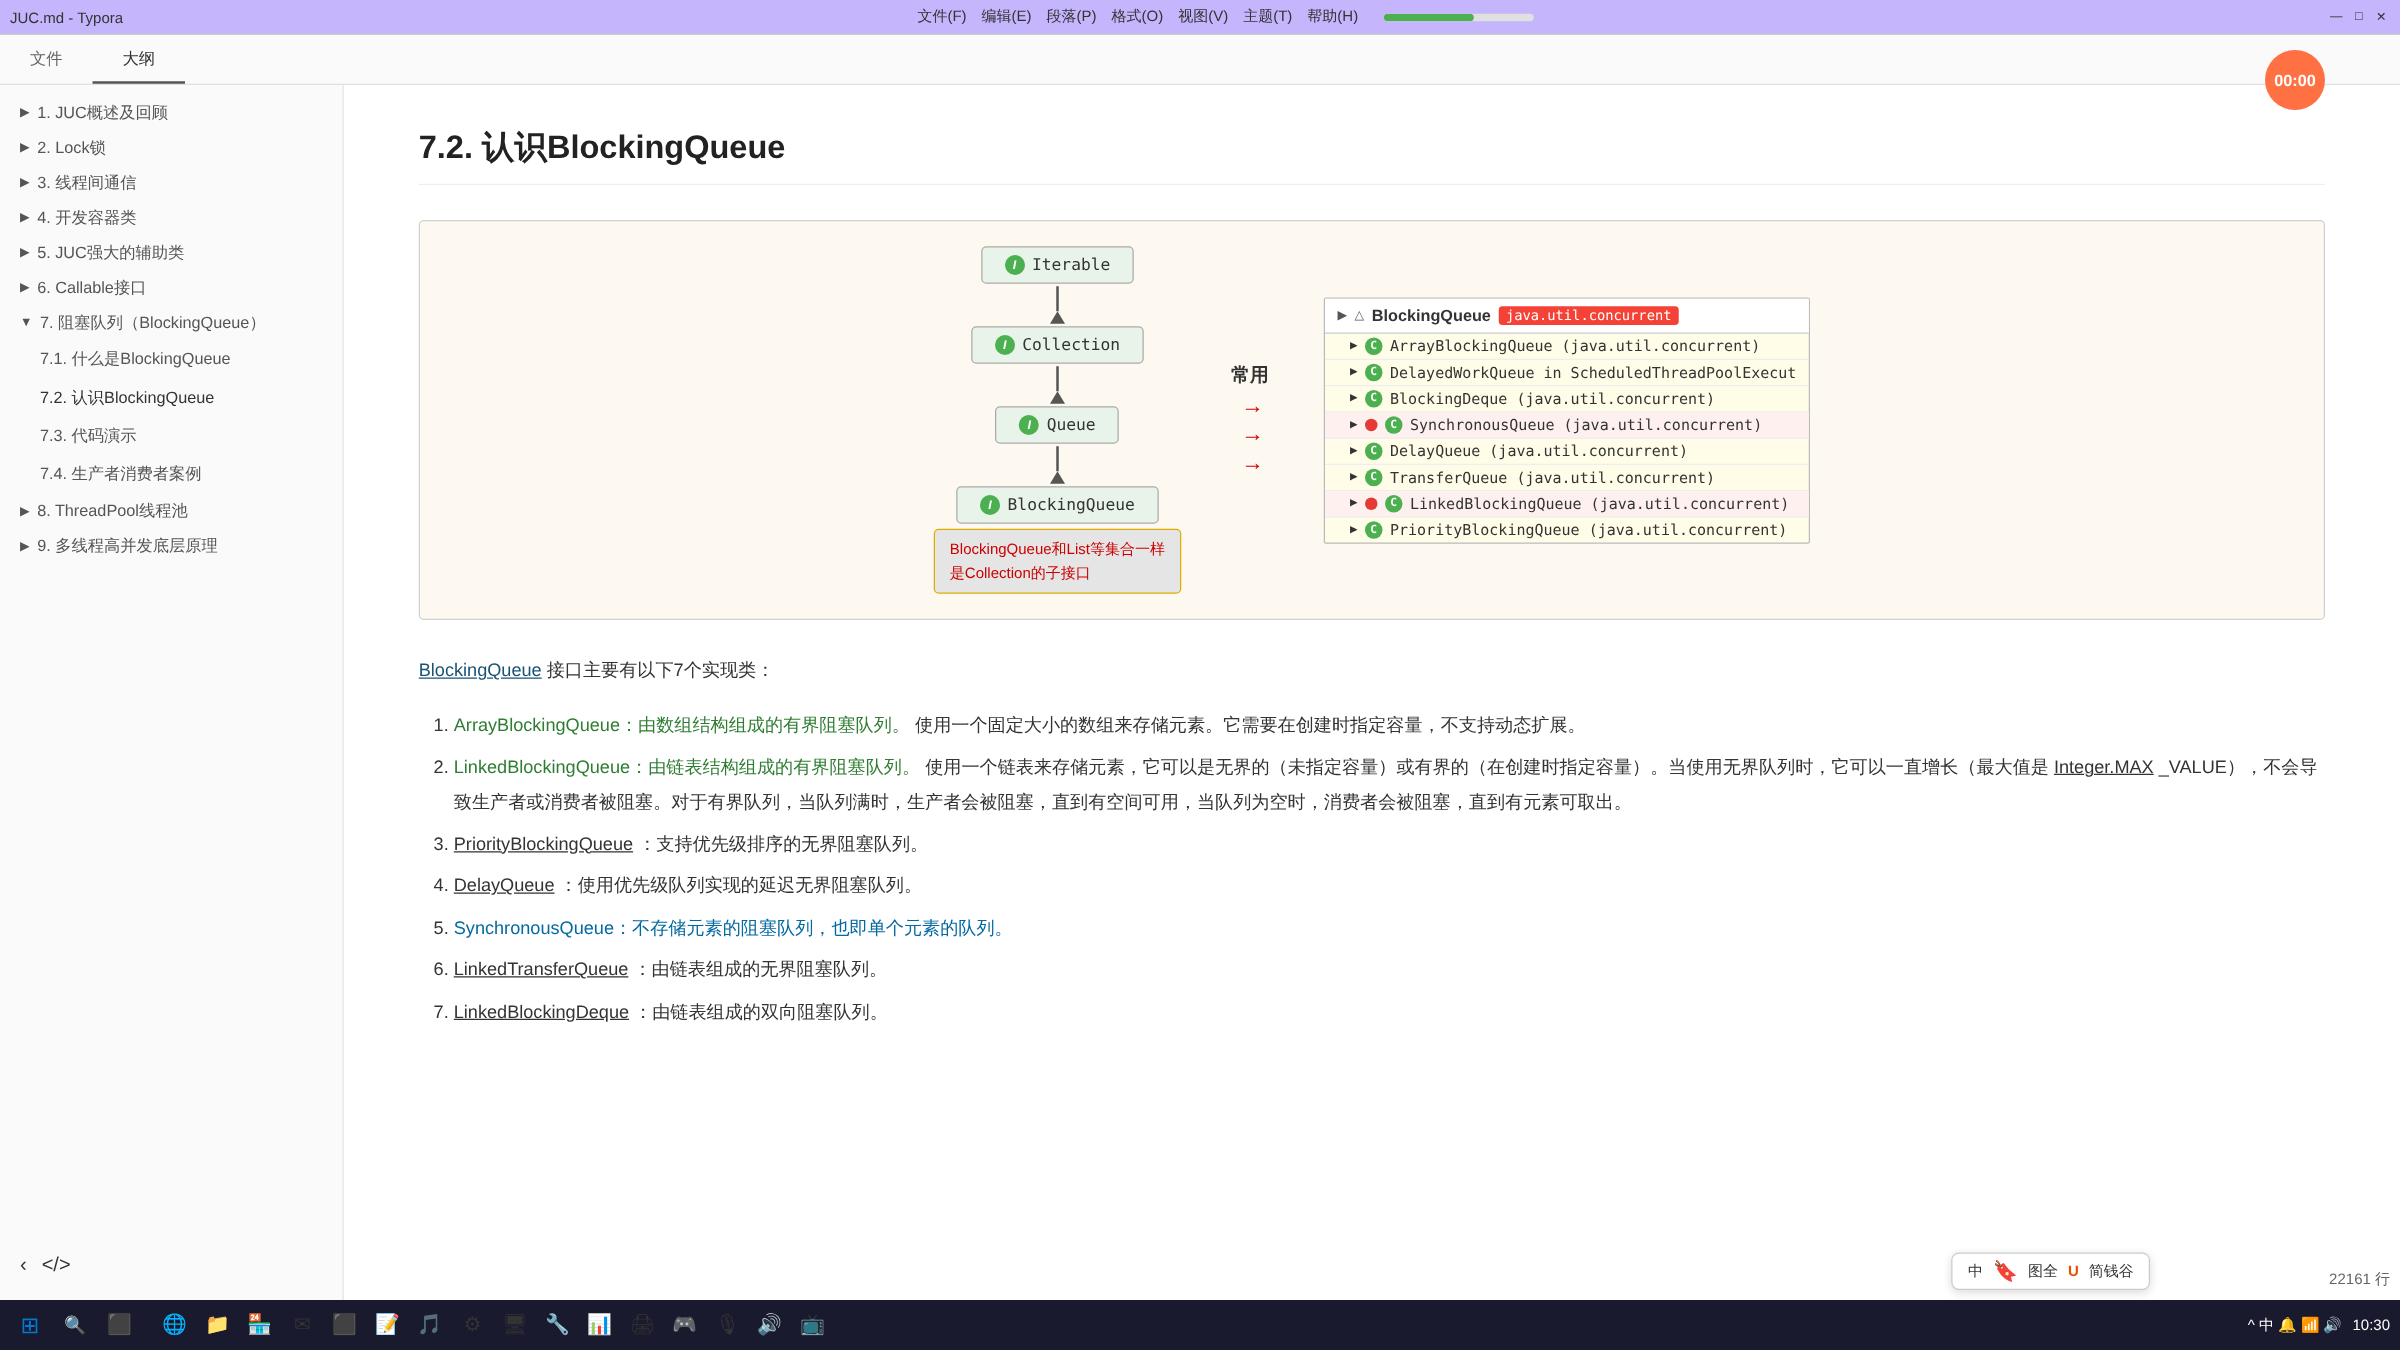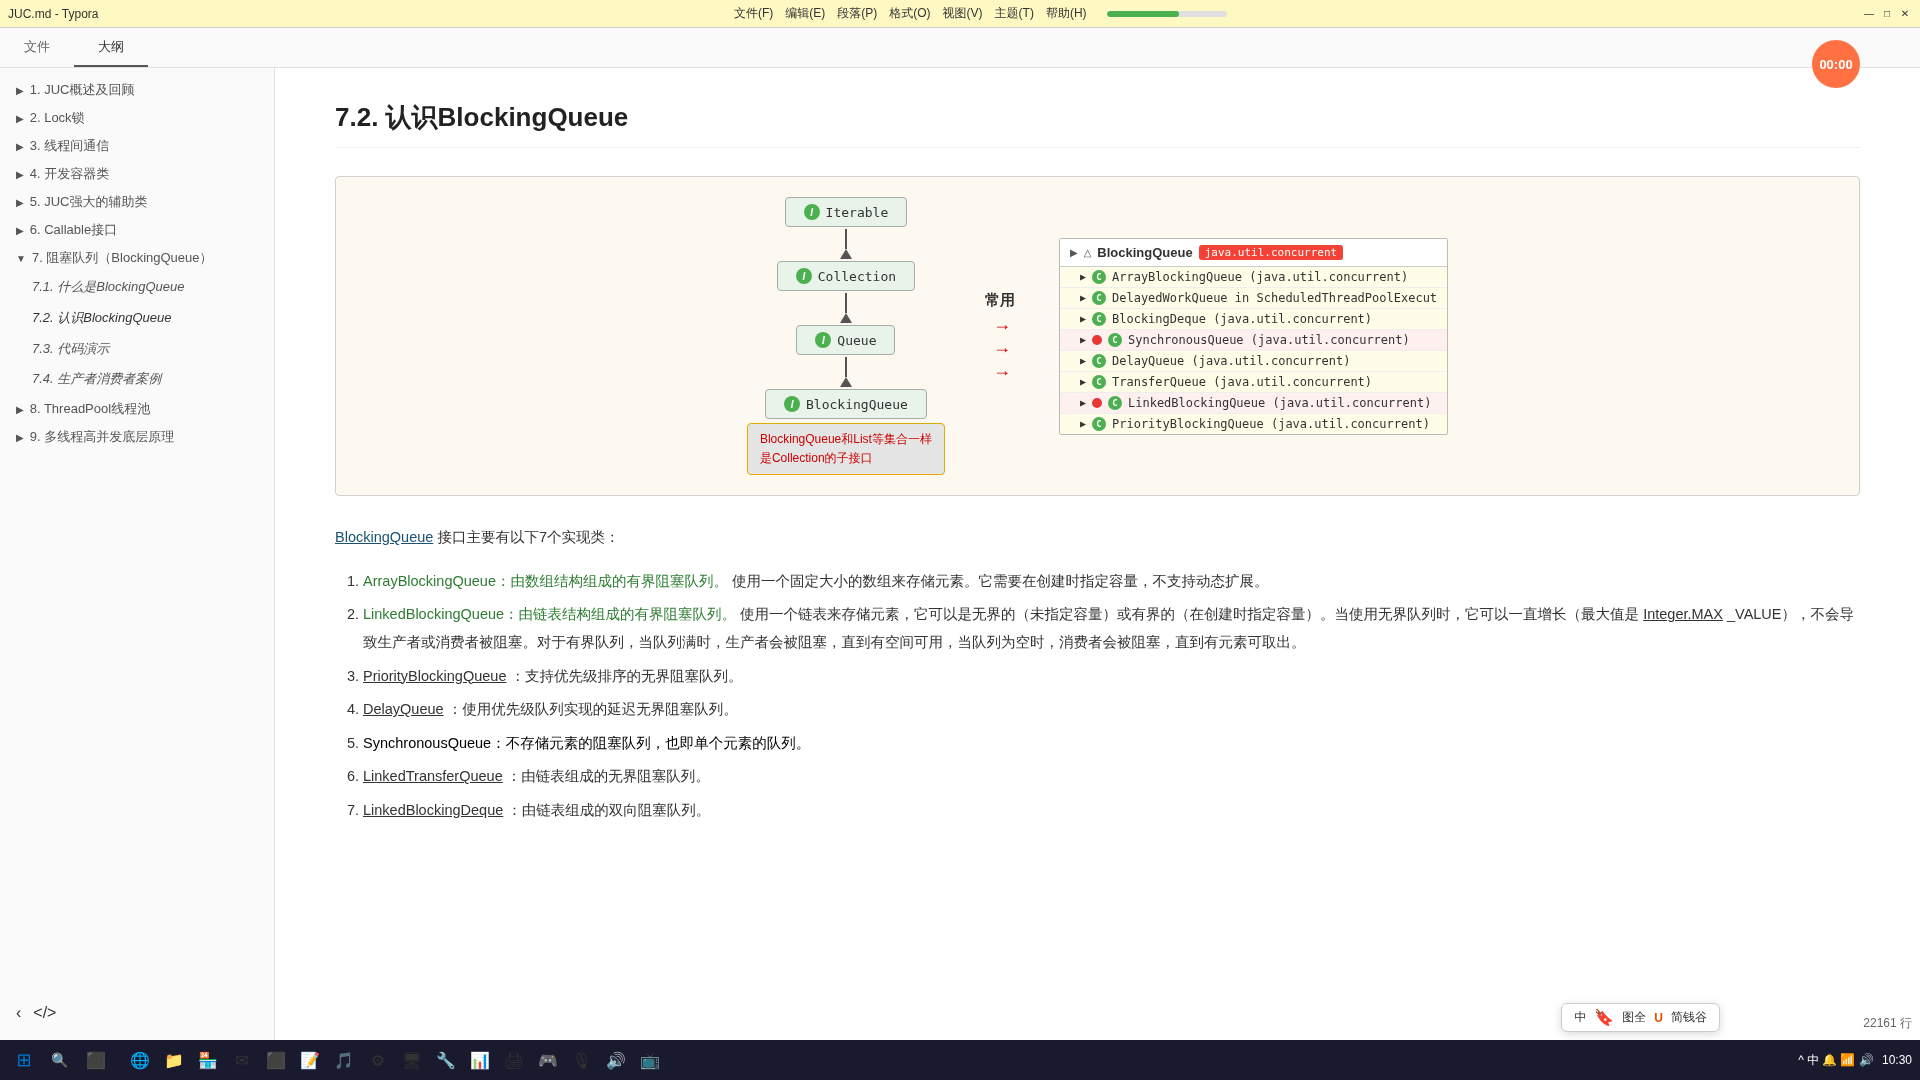--- a/index.html
+++ b/index.html
@@ -1,21 +1,21 @@
 <!DOCTYPE html>
 <html><head>
   <meta charset="utf-8">
   <style>
     * { margin: 0; padding: 0; box-sizing: border-box; }
     body { font-family: 'Microsoft YaHei', 'SimSun', sans-serif; background: #fff; color: #333; font-size: 14px; overflow: hidden; height: 1080px; width: 1920px; }
 
     
     .title-bar {
       height: 28px;
-      background: #fef9c3;
+      background: #c4b5fd;
       display: flex;
       align-items: center;
       justify-content: space-between;
       padding: 0 8px;
       border-bottom: 1px solid #ccc;
       font-size: 12px;
     }
     .title-bar-left { display: flex; align-items: center; gap: 16px; }
     .title-bar-title { font-size: 12px; color: #333; }
     .title-bar-menu { display: flex; gap: 12px; font-size: 12px; }
@@ -62,21 +62,21 @@
       padding: 8px 0;
     }
     .sidebar-item {
       padding: 5px 16px;
       font-size: 13px;
       cursor: pointer;
       color: #555;
       line-height: 1.6;
     }
     .sidebar-item.active { color: #333; font-weight: 500; }
-    .sidebar-item.indent1 { padding-left: 32px; font-style: italic; }
+    .sidebar-item.indent1 { padding-left: 32px; }
     .sidebar-group-header {
       padding: 5px 16px;
       font-size: 13px;
       cursor: pointer;
       color: #555;
       display: flex;
       align-items: center;
       gap: 6px;
     }
     .chevron { font-size: 10px; }
@@ -217,21 +217,21 @@
     }
 
     
     .section-para { font-size: 14.5px; line-height: 1.9; margin-bottom: 16px; }
     .section-para a { color: #1a5276; text-decoration: underline; }
 
     
     .content-ol { margin-left: 28px; margin-bottom: 12px; }
     .content-ol li { font-size: 14.5px; line-height: 1.9; margin-bottom: 6px; }
     .highlight-green { color: #2e7d32; }
-    .highlight-orange { color: #000000; }
+    .highlight-orange { color: #0369a1; }
     .underline-link { text-decoration: underline; color: #333; cursor: pointer; }
 
     
     ::-webkit-scrollbar { width: 6px; }
     ::-webkit-scrollbar-thumb { background: #ccc; border-radius: 3px; }
 
     
     .taskbar {
       position: fixed;
       bottom: 0;

